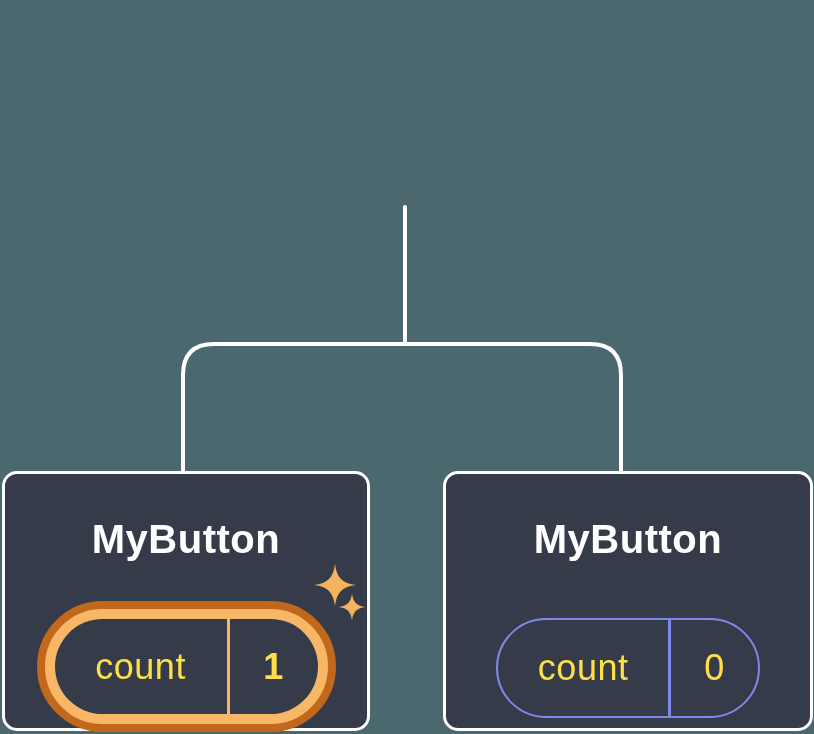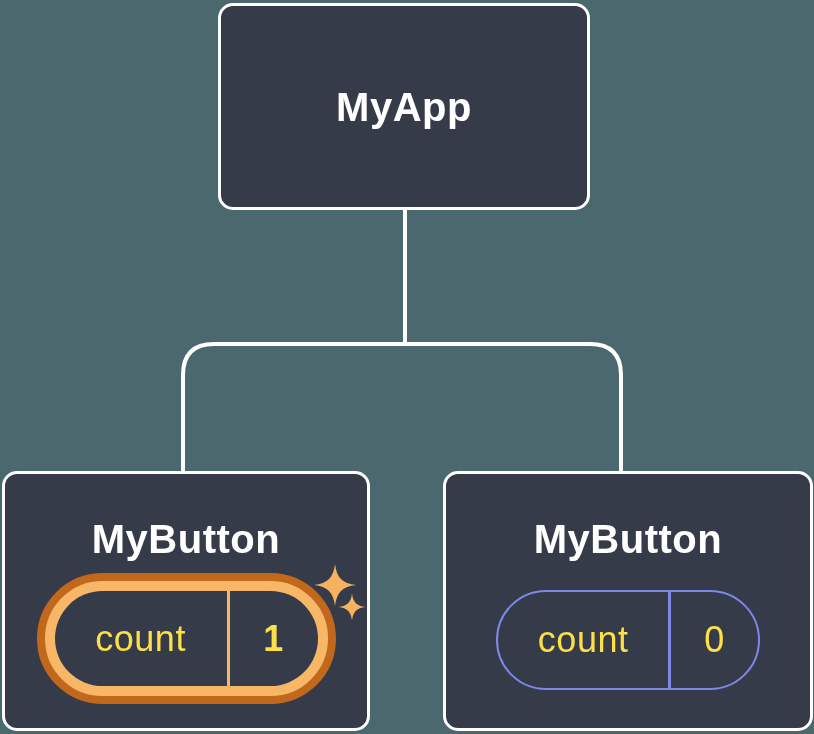--- a/index.html
+++ b/index.html
@@ -33,20 +33,21 @@
     display: flex;
     align-items: center;
     justify-content: center;
   }
   .node-child {
     top: 471px;
     height: 260px;
     display: flex;
     flex-direction: column;
     align-items: center;
+    gap: 28px;
   }
   .node-child-left  { left: 2px;   width: 368px; }
   .node-child-right { left: 443px; width: 370px; }
   .node-label {
     color: #ffffff;
     font-size: 40px;
     font-weight: 600;
     letter-spacing: 0.5px;
     line-height: 44px;
     white-space: nowrap;
@@ -109,23 +110,20 @@
 
 <div class="canvas">
 
   <svg class="connector" width="814" height="734" viewBox="0 0 814 734">
     <g fill="none" stroke="#ffffff" stroke-width="4" stroke-linecap="round">
       <path d="M405 207 L405 344"></path>
       <path d="M183 474 L183 375 Q183 344 214 344 L590 344 Q621 344 621 375 L621 474"></path>
     </g>
   </svg>
 
-  <div class="node node-root">
-    <div class="node-label">MyApp</div>
-  </div>
 
   <div class="node node-child node-child-left">
     <div class="node-label">MyButton</div>
     <div class="badge-zone badge-zone-hl">
       <div class="glow">
         <div class="pill pill-hl">
           <div class="cell cell-key">count</div>
           <div class="divider"></div>
           <div class="cell cell-val val-bold">1</div>
         </div>

